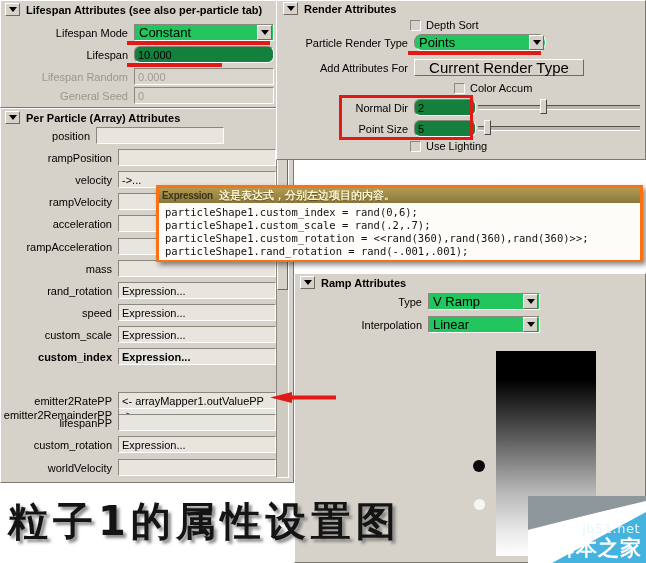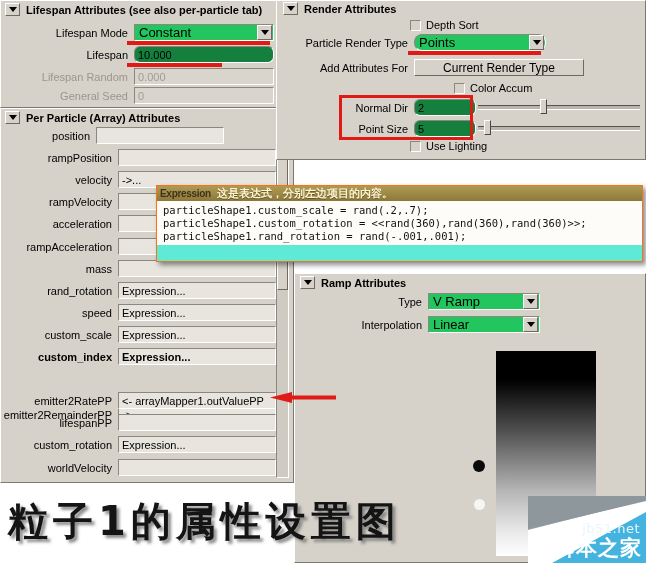--- a/index.html
+++ b/index.html
@@ -87,21 +87,21 @@
     width:0;height:0;display:block;
     border-left:4px solid transparent;border-right:4px solid transparent;
     border-top:5px solid #000;
   }
 
   .btn{
     height:17px;box-sizing:border-box;
     background:#d6d2c9;
     border-top:1px solid #ffffff;border-left:1px solid #ffffff;
     border-right:1px solid #6e6a62;border-bottom:1px solid #6e6a62;
-    font-size:12px;color:#000;
+    font-size:15px;color:#000;
     display:flex;align-items:center;justify-content:center;
   }
 
   .cb{display:flex;align-items:center;gap:5px;font-size:11px;color:#000;white-space:nowrap;}
   .cb .box{
     width:11px;height:11px;box-sizing:border-box;background:#d6d2c9;
     border-top:1px solid #8c877e;border-left:1px solid #8c877e;
     border-right:1px solid #ffffff;border-bottom:1px solid #ffffff;
   }
 
@@ -133,22 +133,22 @@
     background:#d6d2c9;
     border-top:1px solid #fff;border-left:1px solid #fff;
     border-right:1px solid #6e6a62;border-bottom:1px solid #6e6a62;
     box-sizing:border-box;
   }
 
   
   #exprWin{
     position:absolute;
     box-sizing:border-box;
-    border:1px solid #f97316;
-    background:#5eead4;
+    border:3px solid #f97316;
+    background:#8b5cf6;
     box-shadow:3px 3px 5px rgba(0,0,0,.45);
   }
   #exprHdr{
     height:15px;
     background:linear-gradient(180deg,#b09a52 0%,#9c8845 55%,#8b7839 100%);
     display:flex;align-items:center;
     font-size:10px;
     overflow:hidden;
     white-space:nowrap;
   }
@@ -472,20 +472,21 @@
 
   <div class="rampdot" style="left:473px;top:460px;width:12px;height:12px;background:#0a0a0a;"></div>
   <div class="rampdot" style="left:474px;top:499px;width:11px;height:11px;background:#f6f6f2;"></div>
 
   <div id="exprWin" style="left:156px;top:185px;width:487px;height:77px;">
     <div id="exprHdr">
       <span id="exprHdrTitle">Expression</span>
       <span id="exprHdrNote">这是表达式，分别左边项目的内容。</span>
     </div>
     <div id="exprBody">
+        <div>particleShape1.custom_index = rand(0,6);</div>
         <div>particleShape1.custom_scale = rand(.2,.7);</div>
         <div>particleShape1.custom_rotation = &lt;&lt;rand(360),rand(360),rand(360)&gt;&gt;;</div>
         <div>particleShape1.rand_rotation = rand(-.001,.001);</div>
       </div>
   </div>
 
   <div class="redarrow" style="left:268px;top:386px;width:68px;height:22px;">
     <svg width="68" height="22" viewBox="0 0 68 22">
       <path d="M68 11 L24 11 L24 6 L2 11.5 L24 17 L24 11 Z" fill="#e01b15"></path>
       <rect x="24" y="9.5" width="44" height="4" fill="#e01b15"></rect>

